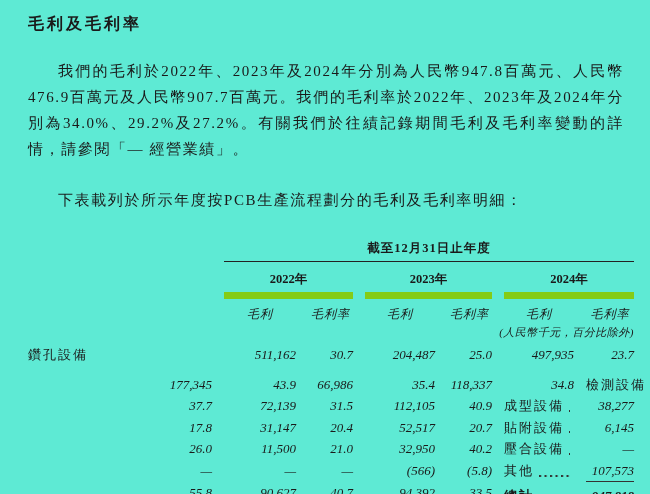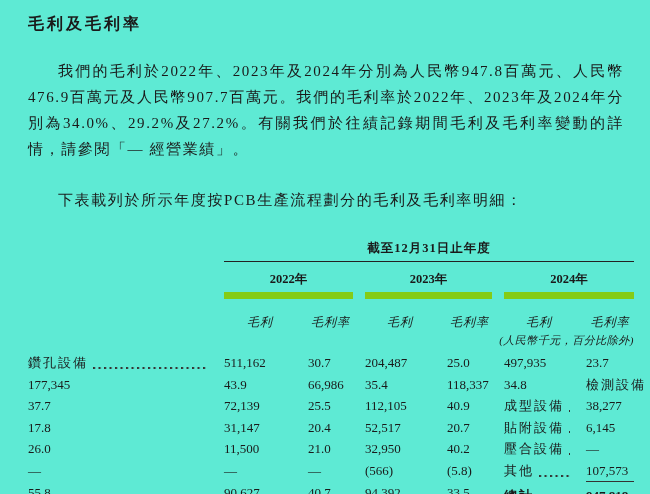--- a/index.html
+++ b/index.html
@@ -66,21 +66,20 @@
   }
   .yr2022 { grid-column: 2 / 4; }
   .yr2023 { grid-column: 4 / 6; }
   .yr2024 { grid-column: 6 / 8; }
   .sub {
     text-align: center;
     font-style: italic;
     font-size: 12px;
     letter-spacing: 1px;
     padding-top: 7px;
-    margin-top: 8px;
   }
   .unitnote {
     grid-column: 2 / 8;
     text-align: right;
     font-style: italic;
     font-size: 11px;
     letter-spacing: 0.5px;
     padding-top: 2px;
     white-space: nowrap;
   }
@@ -95,25 +94,27 @@
     flex: 1 1 auto;
     height: 4px;
     align-self: flex-end;
     margin: 0 4px 4px 5px;
     background-image: radial-gradient(circle at 1.2px 2px, #333 1px, rgba(0,0,0,0) 1.3px);
     background-size: 5.5px 4px;
     background-repeat: repeat-x;
     background-position: left bottom;
   }
   .val {
+    text-align: right;
     line-height: 21.5px;
     font-variant-numeric: tabular-nums;
     white-space: nowrap;
-  }
-  .firstrow { padding-top: 4px; }
+    font-style: italic;
+  }
+  .firstrow { padding-top: 4px; flex-direction: column; }
   .preTotal { border-bottom: 1px solid #333; }
   .totalLbl { font-weight: 700; padding-top: 3px; }
   .totalVal {
     font-weight: 700;
     padding-top: 3px;
     padding-bottom: 2px;
     border-bottom: 5px double #111;
   }
 </style>
 </head>
@@ -165,21 +166,21 @@
     <div class="val">35.4</div>
     <div class="val">118,337</div>
     <div class="val">34.8</div>
 
     <div class="lblcell">
         <span>檢測設備</span>
         <span class="leader"></span>
       </div>
     <div class="val">37.7</div>
     <div class="val">72,139</div>
-    <div class="val">25.5</div>
+    <div class="val">31.5</div>
     <div class="val">112,105</div>
     <div class="val">40.9</div>
 
     <div class="lblcell">
         <span>成型設備</span>
         <span class="leader"></span>
       </div>
     <div class="val">38,277</div>
     <div class="val">17.8</div>
     <div class="val">31,147</div>

